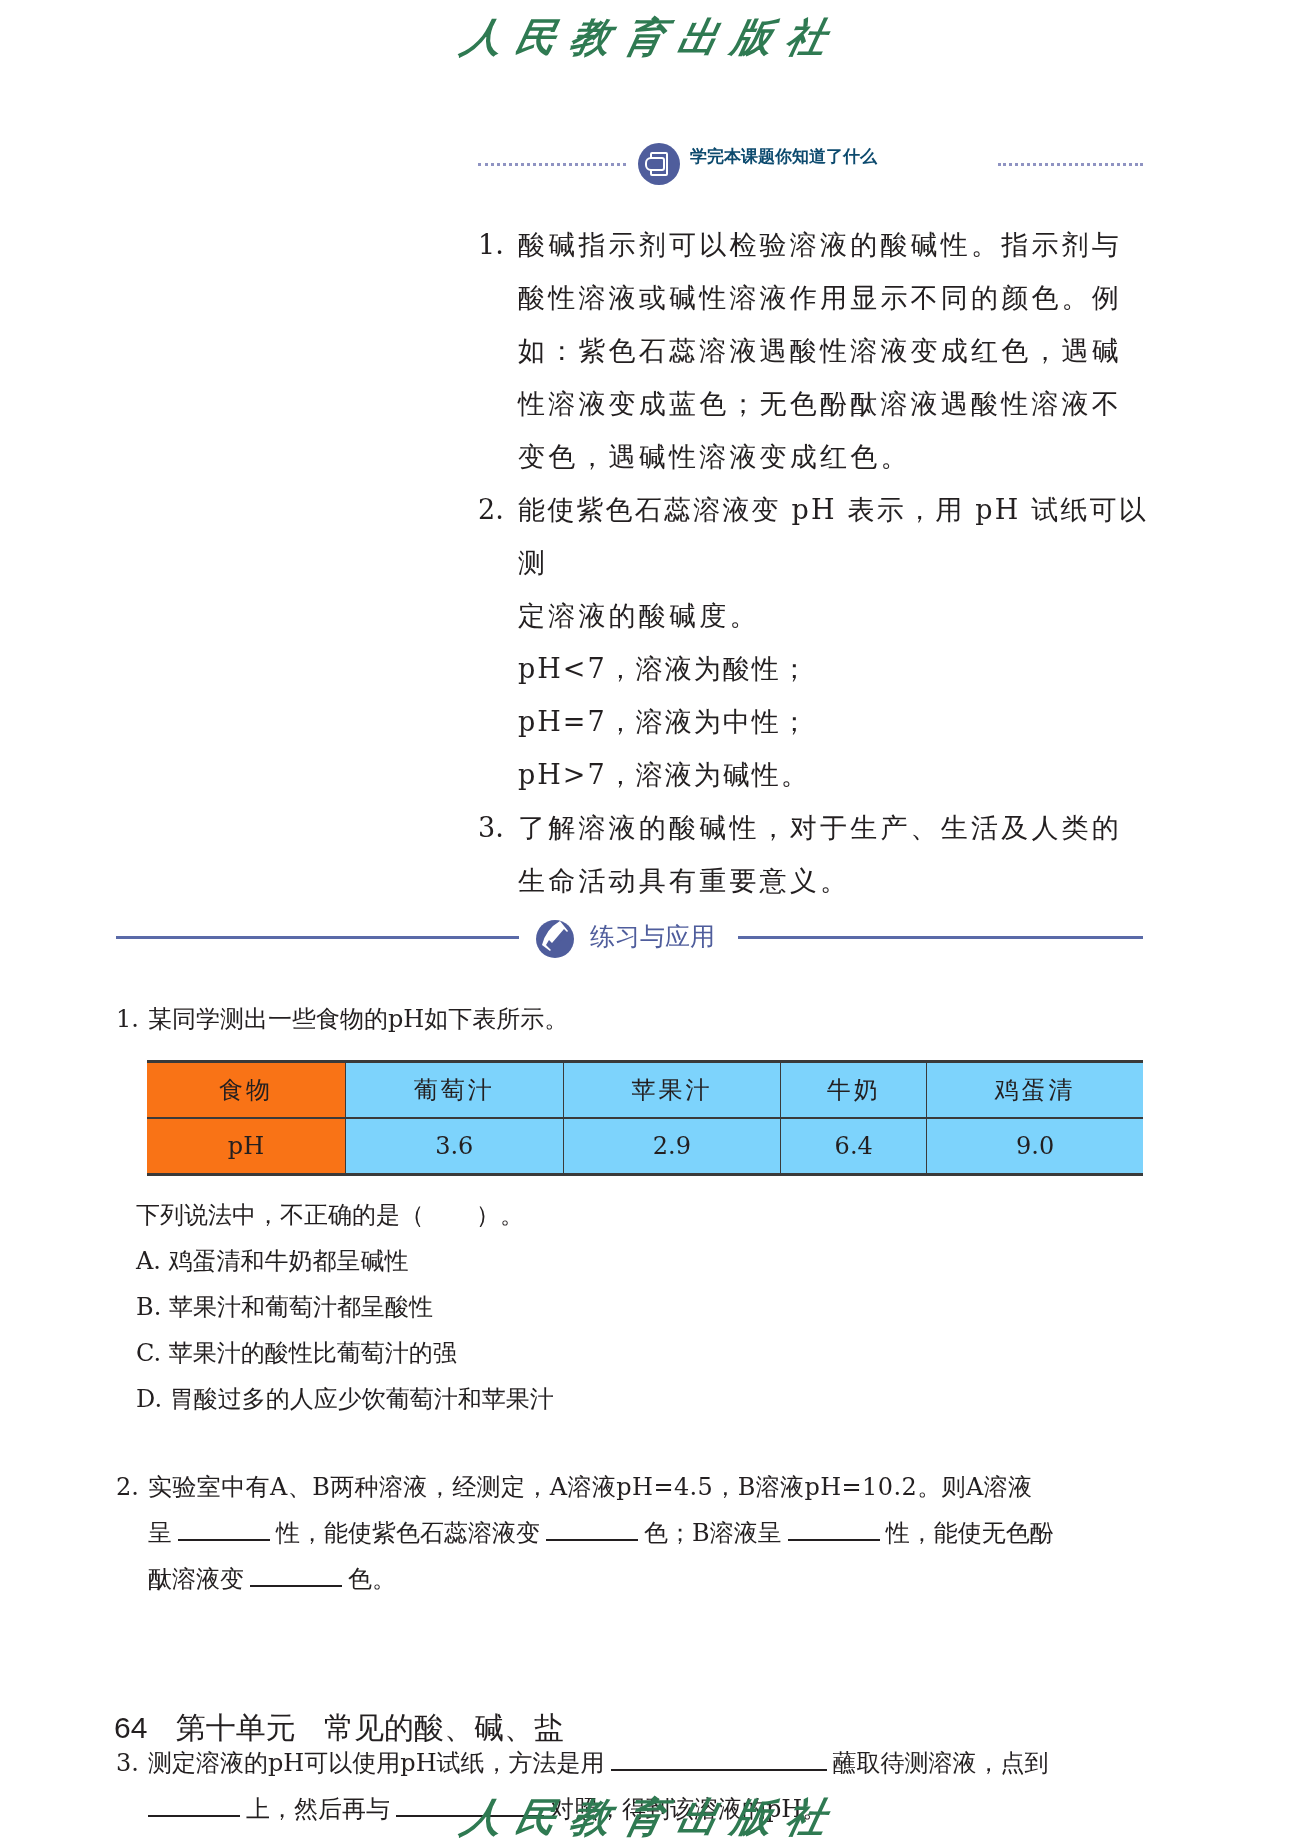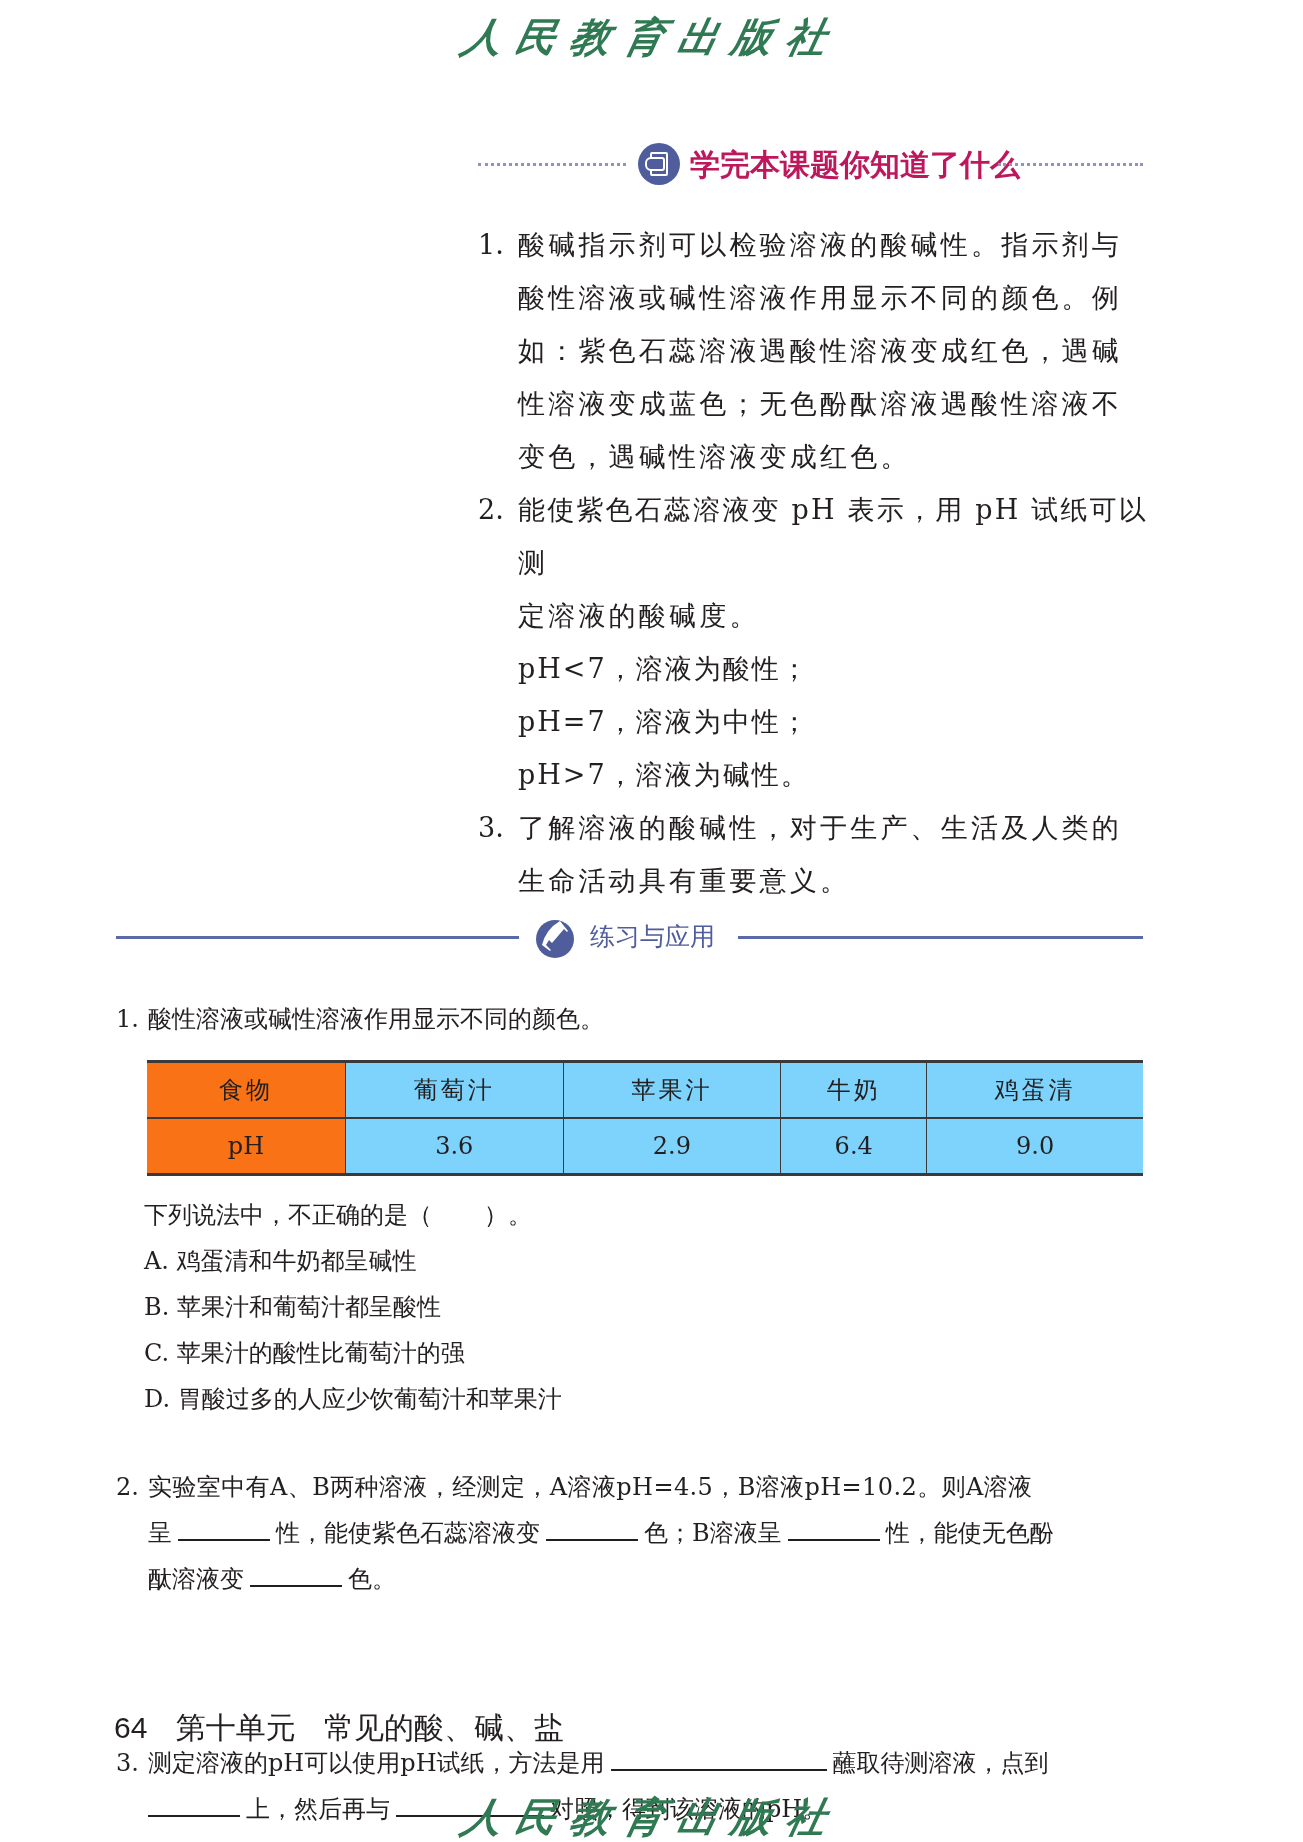--- a/index.html
+++ b/index.html
@@ -37,21 +37,21 @@
       border: 2px solid #fff; border-radius: 2px; box-sizing: border-box;
     }
     .sum-icon .hand {
       position: absolute; left: 7px; top: 14px; width: 20px; height: 14px;
       background: #4f5d9c; border: 2px solid #fff; border-radius: 6px 3px 3px 6px;
       box-sizing: border-box;
     }
     .sum-title {
       position: absolute; left: 212px; top: 2px;
       font-family: "DejaVu Sans", sans-serif; font-weight: bold;
-      font-size: 30px; color: #be185d; letter-spacing: 0px; white-space: nowrap;
+      font-size: 17px; color: #0c4a6e; letter-spacing: 0px; white-space: nowrap;
     }
 
     
     .sum-list { left: 478px; top: 218px; width: 670px; font-size: 27px; }
     .sum-item { position: relative; padding-left: 40px; line-height: 53px; letter-spacing: 3.2px; }
     .sum-item .num { position: absolute; left: 0; top: 0; letter-spacing: 0; }
     .sum-sub { padding-left: 40px; line-height: 53px; letter-spacing: 2px; }
 
     
     .ex-header { top: 912px; left: 116px; width: 1027px; height: 50px; }
@@ -83,21 +83,21 @@
     .ph-table td {
       height: 54px; text-align: center; background: #7dd3fc;
       border-left: 1.5px solid #3a3a3a; border-right: 1.5px solid #3a3a3a;
       padding: 0; letter-spacing: 3px;
     }
     .ph-table tr:first-child td { border-bottom: 2px solid #3a3a3a; }
     .ph-table td:first-child { background: #f97316; border-left: none; width: 198px; }
     .ph-table td:last-child { border-right: none; }
     .ph-table td.nolsp { letter-spacing: 0; }
 
-    .options { left: 144px; top: 1192px; }
+    .options { left: 136px; top: 1192px; }
     .q2 { left: 116px; top: 1418px; }
     .q3 { left: 116px; top: 1556px; }
     .qline { position: relative; padding-left: 32px; }
     .qline .num { position: absolute; left: 0; }
 
     .footer { left: 114px; top: 1708px; font-size: 30px; white-space: nowrap; font-family: "Liberation Sans", sans-serif; }
     .footer span { margin-right: 20px; }
   </style>
 </head>
 <body>
@@ -144,21 +144,21 @@
     <ellipse cx="21" cy="24" rx="19" ry="19" fill="#4f5d9c"></ellipse>
     <path d="M8 30 Q12 14 26 6 L34 16 Q24 26 16 36 Z" fill="#ffffff"></path>
     <path d="M12 30 L18 36 L34 18 L30 14 L18 28 L15 25 Z" fill="#4f5d9c"></path>
   </svg>
   <div class="ex-title">练习与应用</div>
   <div class="ex-line right"></div>
 </div>
 
 <div class="abs q q1 qline">
   <span class="num">1.</span>
-  <span>酸性溶液或碱性溶液作用显示不同的颜色。</span>
+  <span>某同学测出一些食物的pH如下表所示。</span>
 </div>
 
 <table class="abs ph-table">
   <tbody>
       <tr>
     <td>食物</td>
     <td>葡萄汁</td>
     <td>苹果汁</td>
     <td>牛奶</td>
     <td>鸡蛋清</td>

